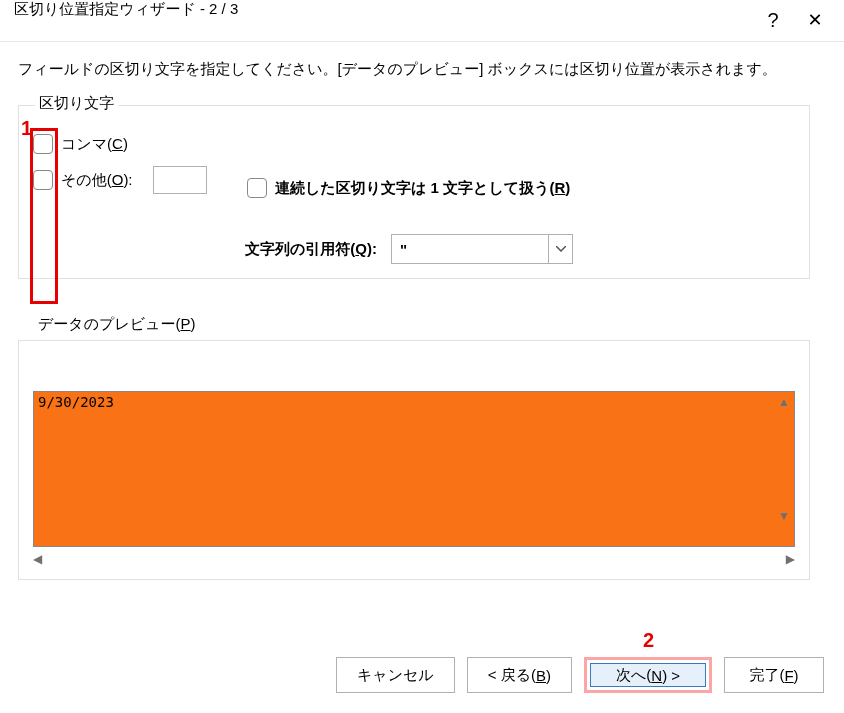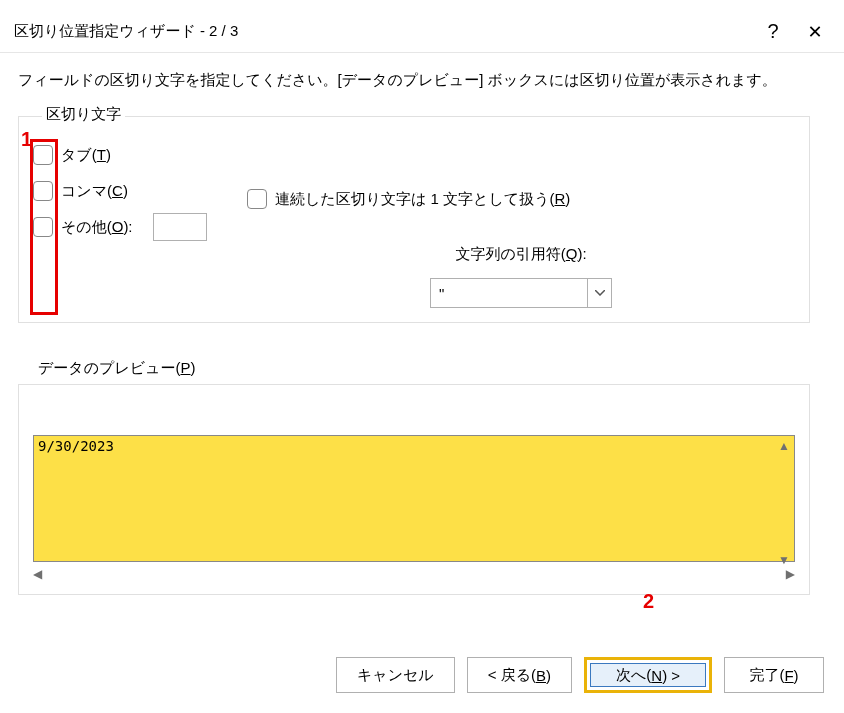--- a/index.html
+++ b/index.html
@@ -10,25 +10,23 @@
     body {
       font-family: "Yu Gothic UI", "Meiryo", sans-serif;
       font-size: 14px;
       background: #fff;
       width: 844px;
       height: 713px;
       position: relative;
     }
     .titlebar {
       display: flex;
-      align-items: center;
       padding: 0 8px 0 14px;
       height: 42px;
       border-bottom: 1px solid #e6e6e6;
-      margin-top: 11px;
     }
     .title {
       flex: 1;
       font-size: 15px;
     }
     .tb-btn {
       width: 42px;
       height: 40px;
       display: flex;
       align-items: center;
@@ -49,21 +47,21 @@
     .fieldset {
       border: 1px solid #e0e0e0;
       position: relative;
       padding: 20px 12px 14px 12px;
       margin-bottom: 36px;
       display: flex;
     }
     .legend {
       position: absolute;
       top: -12px;
-      left: 23px;
+      left: 16px;
       background: #fff;
       padding: 0 4px;
       font-size: 15px;
     }
     .checkbox-col {
       width: 200px;
       position: relative;
     }
     .check-row {
       display: flex;
@@ -82,27 +80,27 @@
     .check-label {
       font-size: 15px;
     }
     .u {
       text-decoration: underline;
     }
     .right-col {
       flex: 1;
       padding-left: 14px;
       padding-top: 44px;
+      font-weight: bold;
     }
     .quote-row {
       display: flex;
       align-items: center;
       gap: 14px;
       margin-top: 28px;
-      flex-direction: column;
     }
     .select-box {
       display: flex;
       align-items: center;
       border: 1px solid #b0b0b0;
       height: 30px;
     }
     .select-val {
       width: 156px;
       padding: 0 8px;
@@ -127,22 +125,22 @@
       margin-left: 20px;
     }
     .preview-frame {
       border: 1px solid #e0e0e0;
       margin-top: 6px;
       padding: 50px 14px 10px 14px;
       position: relative;
     }
     .preview-box {
       border: 1px solid #888;
-      height: 127px;
-      background: #fde047;
+      height: 156px;
+      background: #f97316;
       padding: 2px 4px;
       font-family: monospace;
       font-size: 14px;
       overflow: hidden;
     }
     .scroll-v {
       position: absolute;
       right: 14px;
       top: 54px;
       height: 128px;
@@ -174,21 +172,20 @@
       border: 1px solid #b0b0b0;
       background: #fff;
       height: 36px;
       display: flex;
       align-items: center;
       justify-content: center;
       font-size: 15px;
       cursor: pointer;
       padding: 0 20px;
       min-width: 100px;
-      margin-top: 39px;
     }
     .callout-1 {
       position: absolute;
       border: 3px solid #e60000;
       width: 28px;
       height: 176px;
       top: 2px;
       left: -1px;
       pointer-events: none;
     }
@@ -202,21 +199,21 @@
     }
     .callout-2-num {
       position: absolute;
       top: -28px;
       right: 58px;
       color: #e60000;
       font-weight: bold;
       font-size: 20px;
     }
     .btn-highlight {
-      border: 3px solid #eab308;
+      border: 3px solid #fca5a5;
       padding: 0 18px;
     }
     .btn-highlight-inner {
       border: 1px solid #3a78bf;
       background: #e6f0fa;
       position: absolute;
       inset: 3px;
       display: flex;
       align-items: center;
       justify-content: center;
@@ -239,24 +236,20 @@
 <div class="content">
   <div class="instruction">フィールドの区切り文字を指定してください。[データのプレビュー] ボックスには区切り位置が表示されます。</div>
 
   <div class="fieldset">
     <div class="legend">区切り文字</div>
 
     <div class="checkbox-col">
       <div class="callout-1"></div>
       <div class="callout-1-num">1</div>
 
-      <div class="check-row">
-        <div class="checkbox"></div>
-        <span class="check-label"><span>タブ(</span><span class="u">T</span><span>)</span></span>
-      </div>
 
 
       <div class="check-row">
         <div class="checkbox"></div>
         <span class="check-label"><span>コンマ(</span><span class="u">C</span><span>)</span></span>
       </div>
 
 
       <div class="check-row">
         <div class="checkbox"></div>

